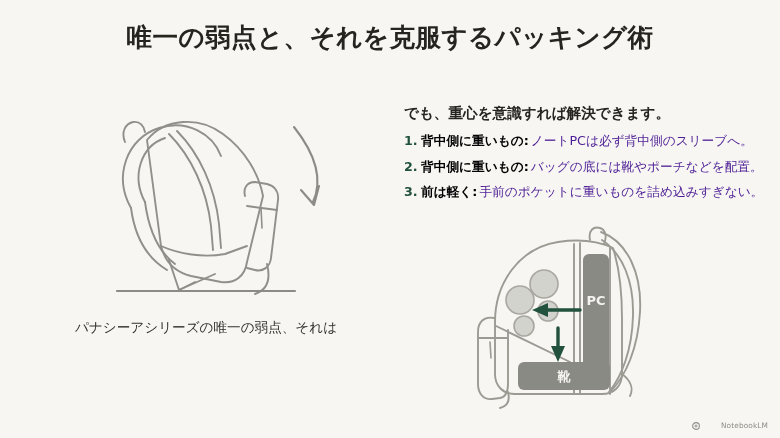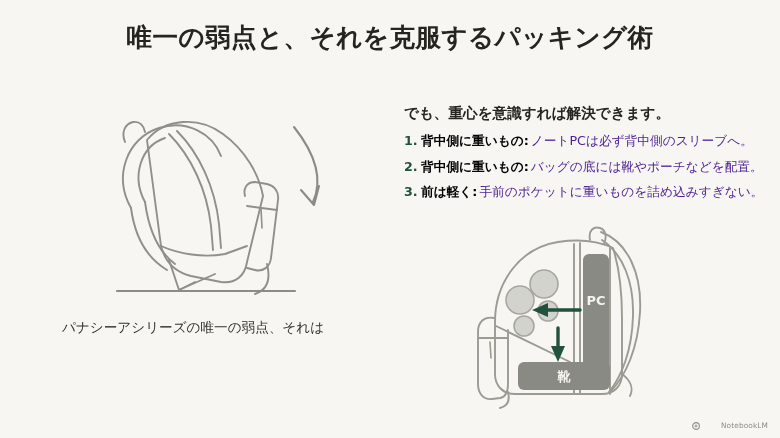--- a/index.html
+++ b/index.html
@@ -37,21 +37,21 @@
   .left-illustration {
     position: absolute;
     left: 95px;
     top: 104px;
     width: 250px;
     height: 200px;
   }
   
   .caption {
     position: absolute;
-    left: 62px;
+    left: 75px;
     top: 316px;
     width: 330px;
     font-size: 13.6px;
     line-height: 1.75;
     color: #33312c;
   }
   .caption .emph {
     display: block;
     color: #22513e;
     font-weight: 700;

